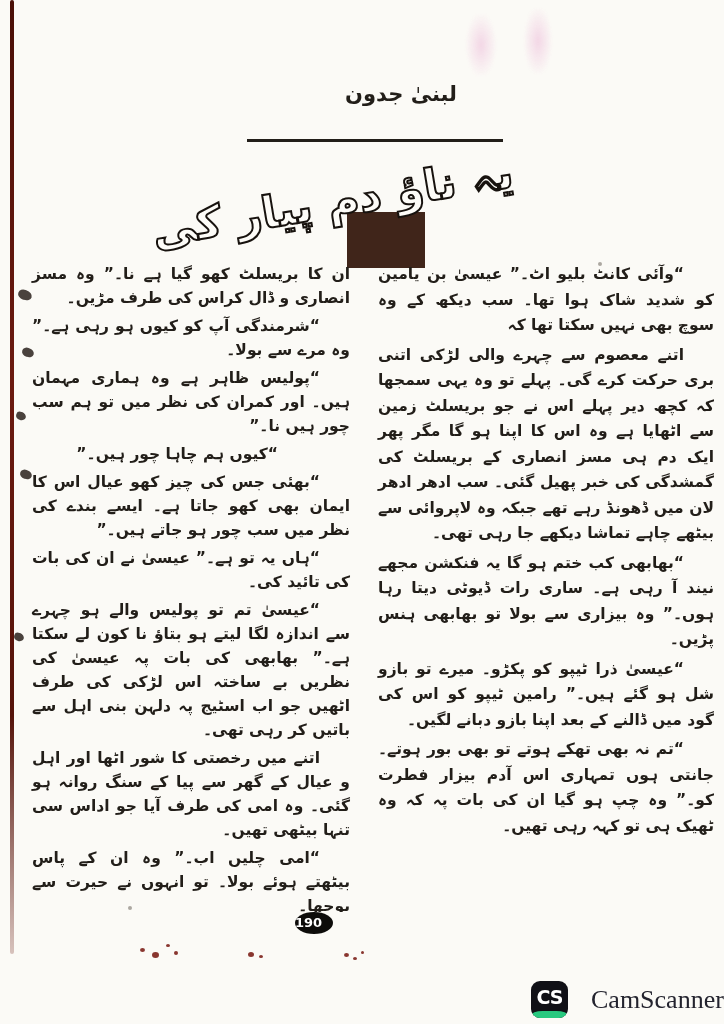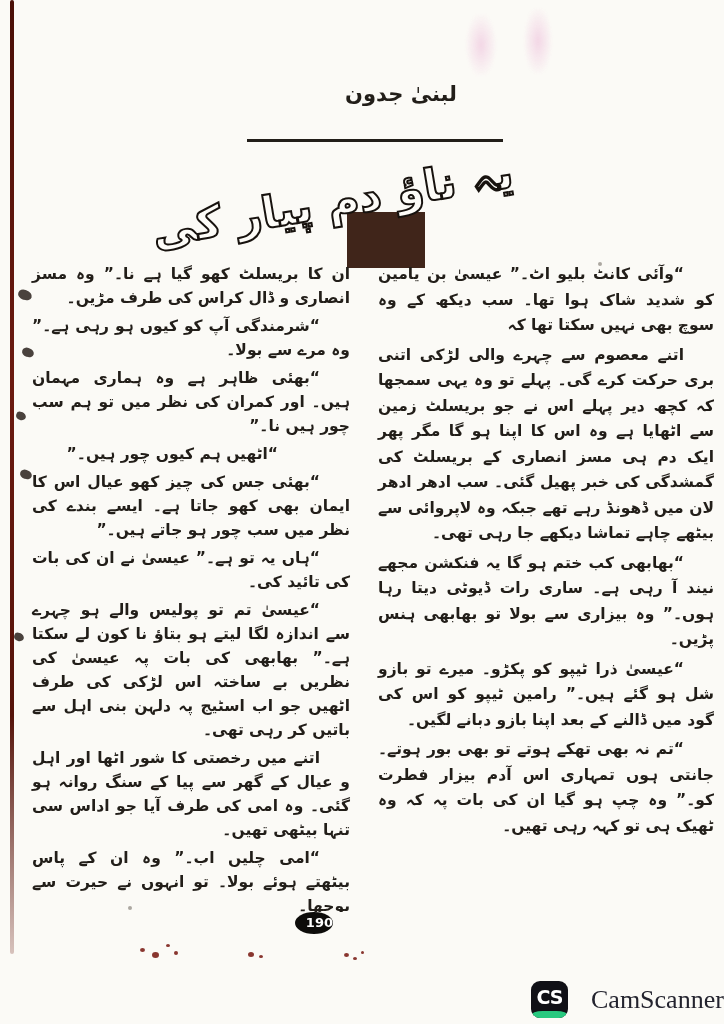--- a/index.html
+++ b/index.html
@@ -46,21 +46,21 @@
 
   
   .margin-mark{position:absolute;background:#2a211c;border-radius:45% 55% 50% 50%;
     opacity:.85;transform:rotate(18deg);}
 
   
   .speck{position:absolute;background:var(--speckle);border-radius:50%;opacity:.9;}
 
   
   .page-number{position:absolute;left:295px;top:912px;width:38px;height:22px;
-    background:#0d0c0a;color:#fff;border-radius:50%;text-align:right;
+    background:#0d0c0a;color:#fff;border-radius:50%;text-align:left;
     font-size:13px;font-weight:bold;line-height:22px;font-family:"DejaVu Sans",sans-serif;}
 
   
   .camscanner{position:absolute;left:531px;top:981px;display:flex;align-items:center;}
   .cs-icon{position:relative;width:37px;height:37px;background:var(--cs-black);
     border-radius:9px;overflow:hidden;display:flex;align-items:center;justify-content:center;}
   .cs-icon span{color:#fff;font-weight:bold;font-size:19px;letter-spacing:-1px;
     margin-top:-5px;font-family:"DejaVu Sans",sans-serif;}
   .cs-icon::after{content:"";position:absolute;left:0;right:0;bottom:-3px;height:10px;
     background:var(--cs-teal);border-radius:50% 50% 9px 9px/70% 70% 9px 9px;}
@@ -90,22 +90,22 @@
     <p class="para indent">“وآئی کانٹ بلیو اٹ۔” عیسیٰ بن یامین کو شدید شاک ہوا تھا۔ سب دیکھ کے وہ سوچ بھی نہیں سکتا تھا کہ</p>
         <p class="para indent">اتنے معصوم سے چہرے والی لڑکی اتنی بری حرکت کرے گی۔ پہلے تو وہ یہی سمجھا کہ کچھ دیر پہلے اس نے جو بریسلٹ زمین سے اٹھایا ہے وہ اس کا اپنا ہو گا مگر پھر ایک دم ہی مسز انصاری کے بریسلٹ کی گمشدگی کی خبر پھیل گئی۔ سب ادھر ادھر لان میں ڈھونڈ رہے تھے جبکہ وہ لاپروائی سے بیٹھے چاہے تماشا دیکھے جا رہی تھی۔</p>
         <p class="para indent">“بھابھی کب ختم ہو گا یہ فنکشن مجھے نیند آ رہی ہے۔ ساری رات ڈیوٹی دیتا رہا ہوں۔” وہ بیزاری سے بولا تو بھابھی ہنس پڑیں۔</p>
         <p class="para indent">“عیسیٰ ذرا ٹیپو کو پکڑو۔ میرے تو بازو شل ہو گئے ہیں۔” رامین ٹیپو کو اس کی گود میں ڈالنے کے بعد اپنا بازو دبانے لگیں۔</p>
         <p class="para indent">“تم نہ بھی تھکے ہوتے تو بھی بور ہوتے۔ جانتی ہوں تمہاری اس آدم بیزار فطرت کو۔” وہ چپ ہو گیا ان کی بات پہ کہ وہ ٹھیک ہی تو کہہ رہی تھیں۔</p>
       </div>
     <div class="col col-left">
 
     <p class="para flush">ان کا بریسلٹ کھو گیا ہے نا۔” وہ مسز انصاری و ڈال کراس کی طرف مڑیں۔</p>
         <p class="para indent">“شرمندگی آپ کو کیوں ہو رہی ہے۔” وہ مرے سے بولا۔</p>
-        <p class="para indent">“بھئی ظاہر ہے وہ ہماری مہمان ہیں۔ اور کمران کی نظر میں تو ہم سب چور ہیں نا۔”</p>
-        <p class="para deep">“اٹھیں ہم کیوں چور ہیں۔”</p>
+        <p class="para indent">“پولیس ظاہر ہے وہ ہماری مہمان ہیں۔ اور کمران کی نظر میں تو ہم سب چور ہیں نا۔”</p>
+        <p class="para deep">“کیوں ہم چاہا چور ہیں۔”</p>
         <p class="para indent">“بھئی جس کی چیز کھو عیال اس کا ایمان بھی کھو جاتا ہے۔ ایسے بندے کی نظر میں سب چور ہو جاتے ہیں۔”</p>
         <p class="para indent">“ہاں یہ تو ہے۔” عیسیٰ نے ان کی بات کی تائید کی۔</p>
         <p class="para indent">“عیسیٰ تم تو پولیس والے ہو چہرے سے اندازہ لگا لیتے ہو بتاؤ نا کون لے سکتا ہے۔” بھابھی کی بات پہ عیسیٰ کی نظریں بے ساختہ اس لڑکی کی طرف اٹھیں جو اب اسٹیج پہ دلہن بنی اہل سے باتیں کر رہی تھی۔</p>
         <p class="para indent">اتنے میں رخصتی کا شور اٹھا اور اہل و عیال کے گھر سے پیا کے سنگ روانہ ہو گئی۔ وہ امی کی طرف آیا جو اداس سی تنہا بیٹھی تھیں۔</p>
         <p class="para indent">“امی چلیں اب۔” وہ ان کے پاس بیٹھتے ہوئے بولا۔ تو انہوں نے حیرت سے پوچھا۔</p>
       </div>
   </div>
 
   <span class="margin-mark" style="left:18px;top:290px;width:14px;height:10px;"></span>
   <span class="margin-mark" style="left:22px;top:348px;width:12px;height:9px;"></span>

